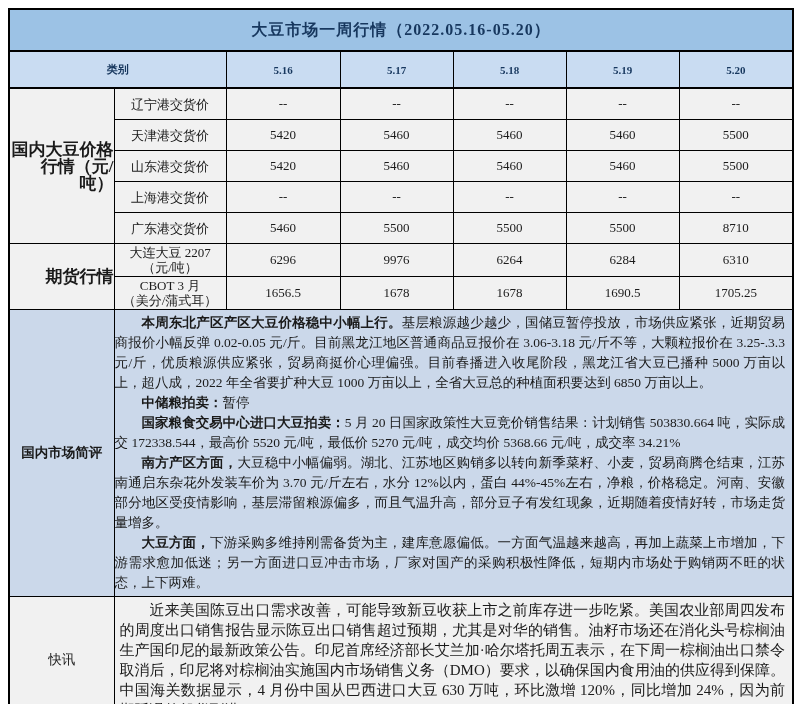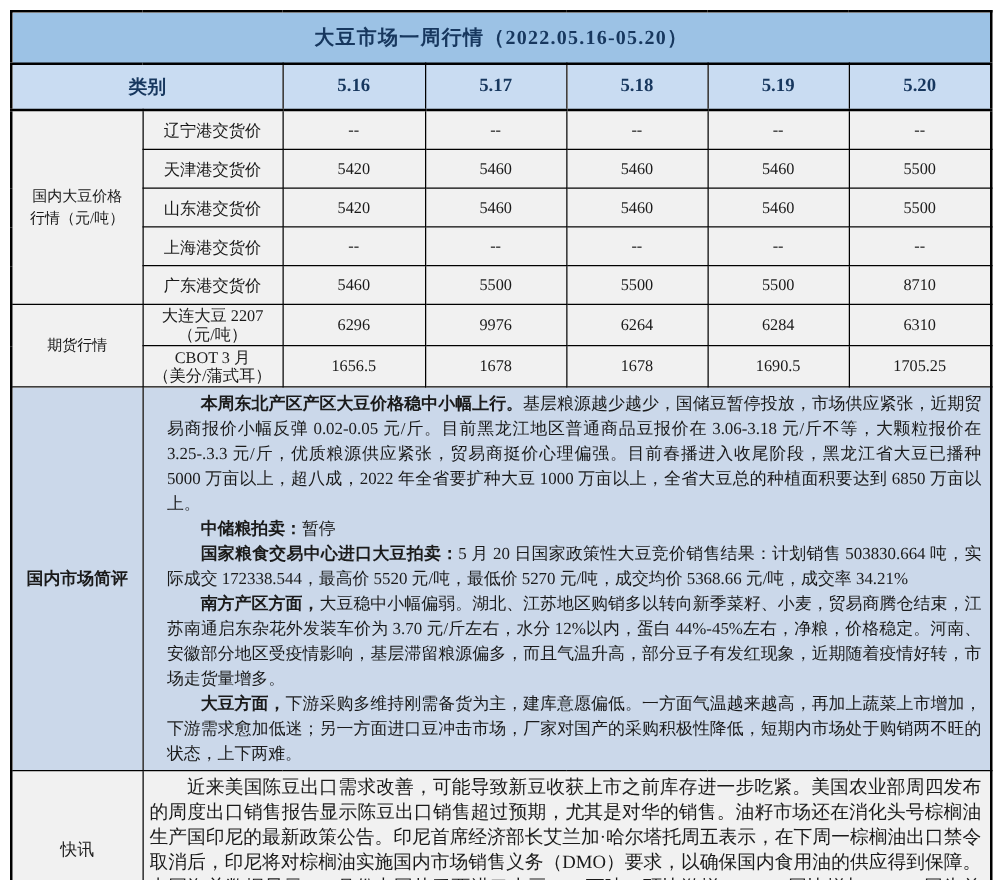--- a/index.html
+++ b/index.html
@@ -36,30 +36,30 @@
     font-size:16px;
     text-align:center;
     vertical-align:middle;
     letter-spacing:1px;
     border-bottom:2px solid #000;
   }
   .head{
     background:var(--header_bg);
     color:var(--title_text);
     font-weight:bold;
-    font-size:15px;
+    font-size:11px;
     text-align:center;
     vertical-align:middle;
     border-bottom:2px solid #000;
   }
   .glabel{
     background:var(--cell_bg);
-    font-weight:normal;
-    font-size:12px;
-    text-align:center;
+    font-weight:bold;
+    font-size:17px;
+    text-align:right;
     vertical-align:middle;
     white-space:pre-line;
     line-height:17px;
   }
   .sublabel{
     background:var(--cell_bg);
     font-size:13px;
     text-align:center;
     vertical-align:middle;
     white-space:pre-line;
@@ -75,21 +75,21 @@
     background:var(--review_bg);
     font-weight:bold;
     font-size:13.5px;
     text-align:center;
     vertical-align:middle;
   }
   .review-content{
     background:var(--review_bg);
     font-size:13.5px;
     vertical-align:middle;
-    padding:3px 7px 3px 19px;
+    padding:3px 7px 3px 0;
   }
   .review-content p, .news-content p{
     margin:0;
     text-indent:2em;
     line-height:20px;
     text-align:justify;
   }
   .news-label{
     background:var(--cell_bg);
     font-size:13.5px;

